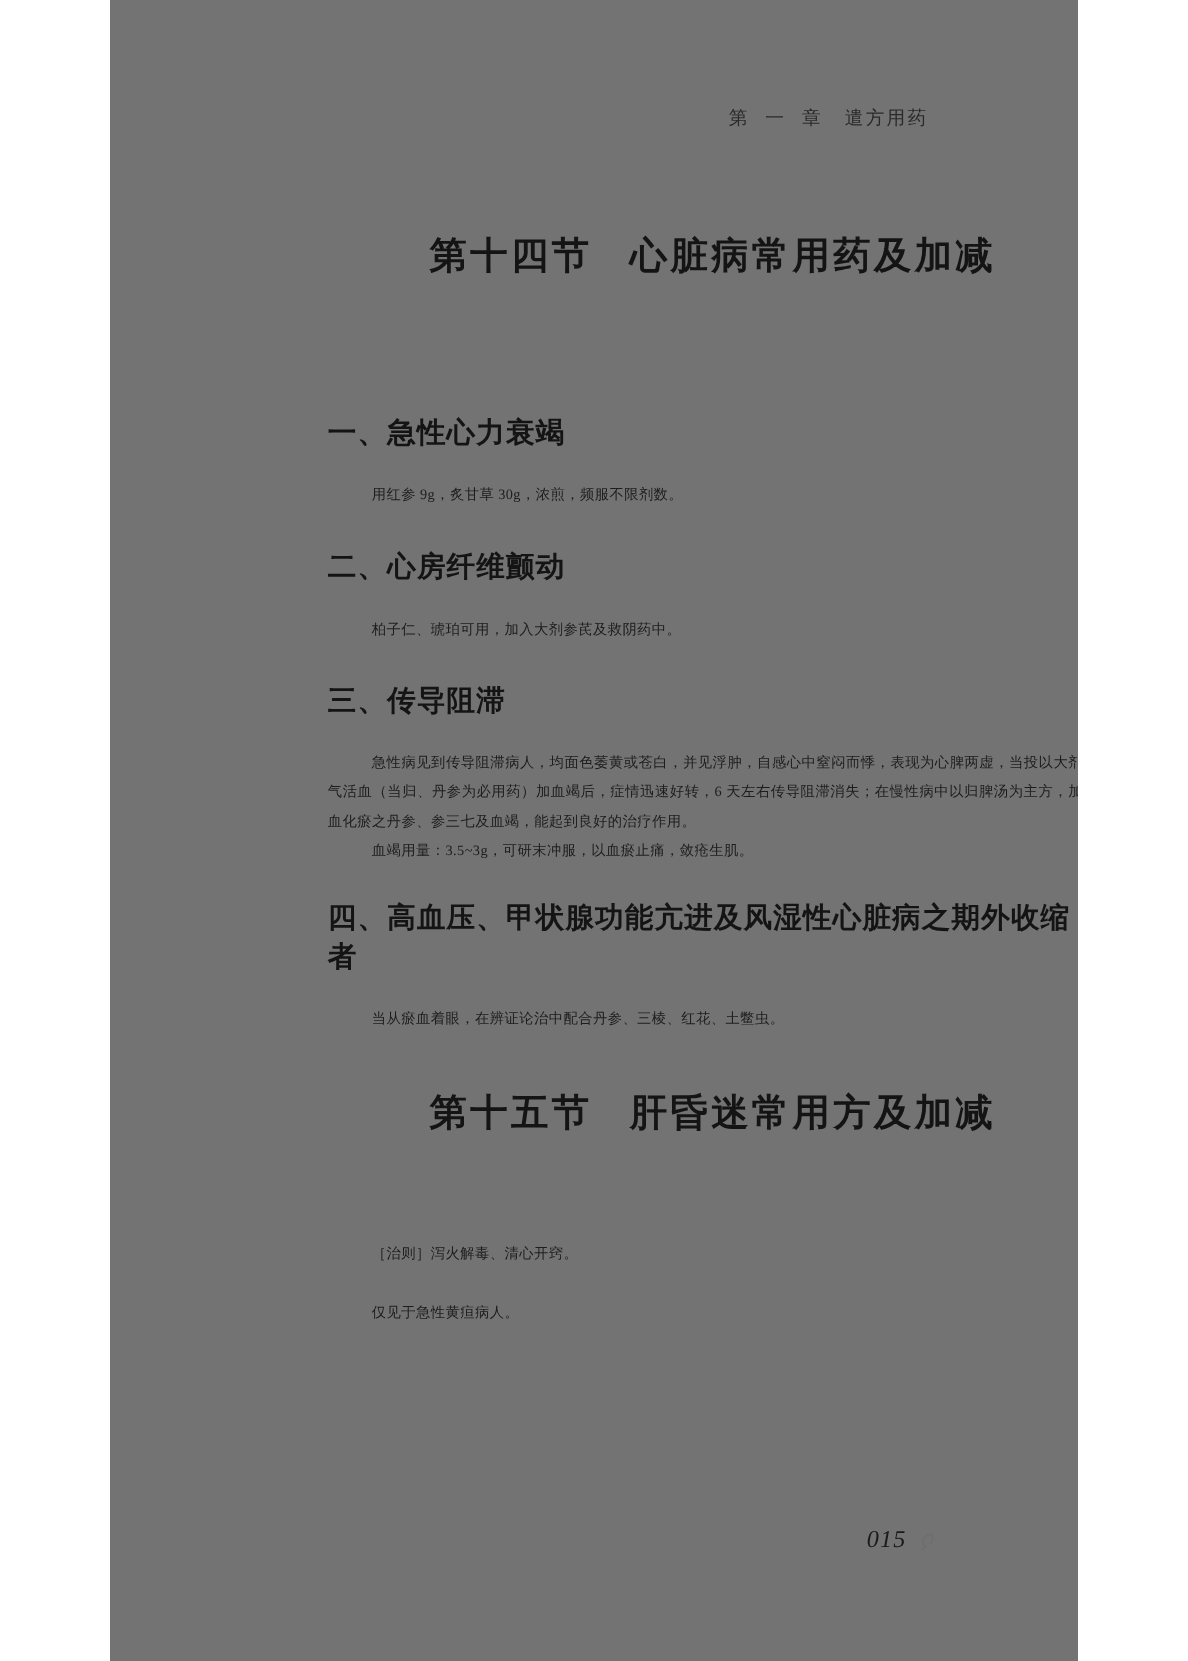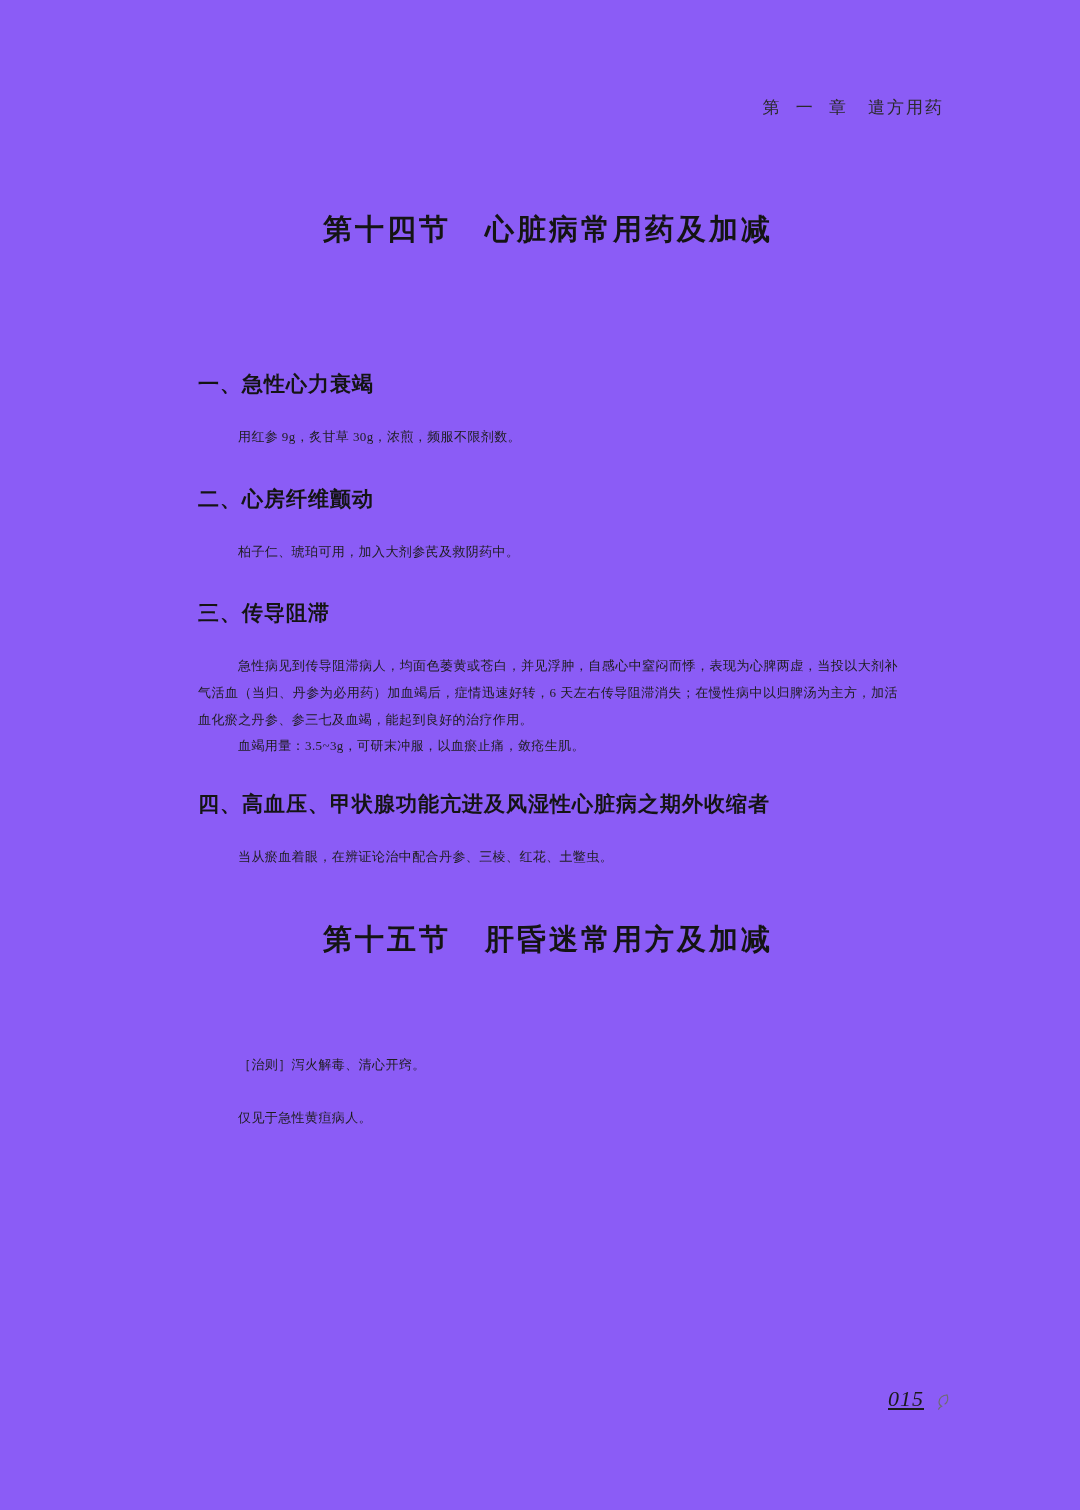--- a/index.html
+++ b/index.html
@@ -6,24 +6,24 @@
     margin: 0;
     padding: 0;
     background: #ffffff;
   }
   body {
     font-family: "Liberation Serif", "DejaVu Serif", serif;
     color: #1a1a1a;
   }
   .page {
     position: relative;
-    width: 1080px;
+    width: 880px;
     height: 1510px;
     margin: 0 auto;
-    background: #8b5cf6;
+    background: #737373;
     overflow: hidden;
   }
   .running-head {
     position: absolute;
     top: 96px;
     right: 136px;
     font-size: 17px;
     letter-spacing: 2px;
     color: #2a2a2a;
     font-family: "Liberation Serif", "DejaVu Serif", serif;
@@ -35,36 +35,36 @@
     letter-spacing: 6px;
   }
   .content {
     position: absolute;
     left: 198px;
     top: 210px;
     width: 700px;
   }
   .section-title {
     text-align: center;
-    font-size: 29px;
+    font-size: 34px;
     font-weight: bold;
     letter-spacing: 3px;
     color: #141414;
     margin: 0;
     font-family: "Liberation Serif", "DejaVu Serif", serif;
   }
   .section-title .num {
     letter-spacing: 3px;
   }
   .section-title .gap {
     display: inline-block;
     width: 34px;
   }
   .sub-head {
-    font-size: 21px;
+    font-size: 26px;
     font-weight: bold;
     letter-spacing: 1px;
     color: #141414;
     margin: 0;
   }
   .para {
     font-size: 13px;
     line-height: 2.05;
     color: #1d1d1d;
     margin: 0;
@@ -85,21 +85,20 @@
     right: 128px;
     bottom: 98px;
     font-size: 22px;
     font-style: italic;
     color: #1a1a1a;
     font-family: "Liberation Serif", "DejaVu Serif", serif;
     letter-spacing: 1px;
     display: flex;
     align-items: flex-end;
     gap: 8px;
-    text-decoration: underline;
   }
   .page-ornament {
     display: inline-block;
     width: 20px;
     height: 20px;
     color: #6d6d6d;
   }
 </style>
 </head>
 <body>

